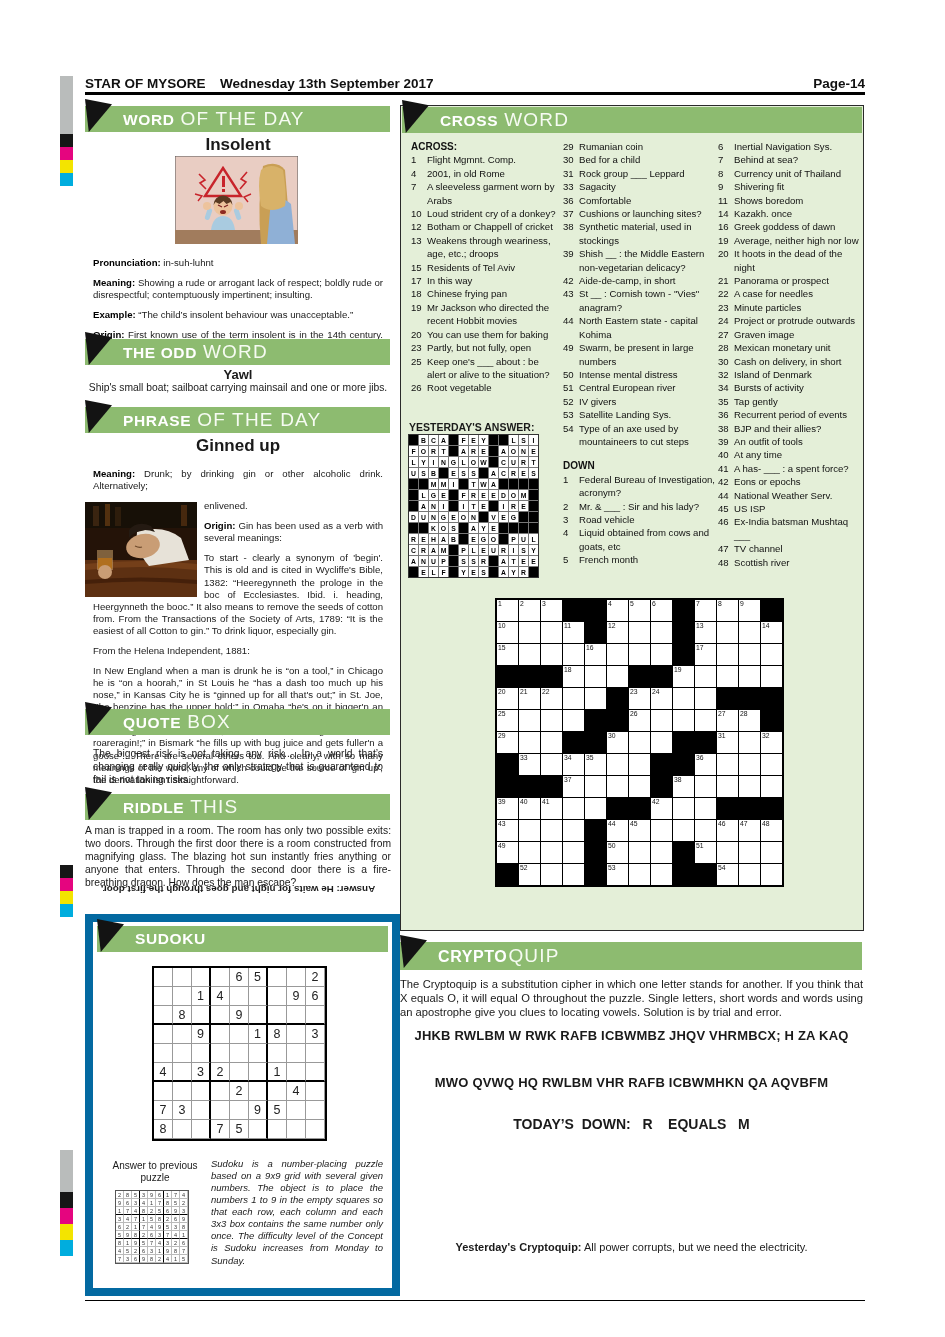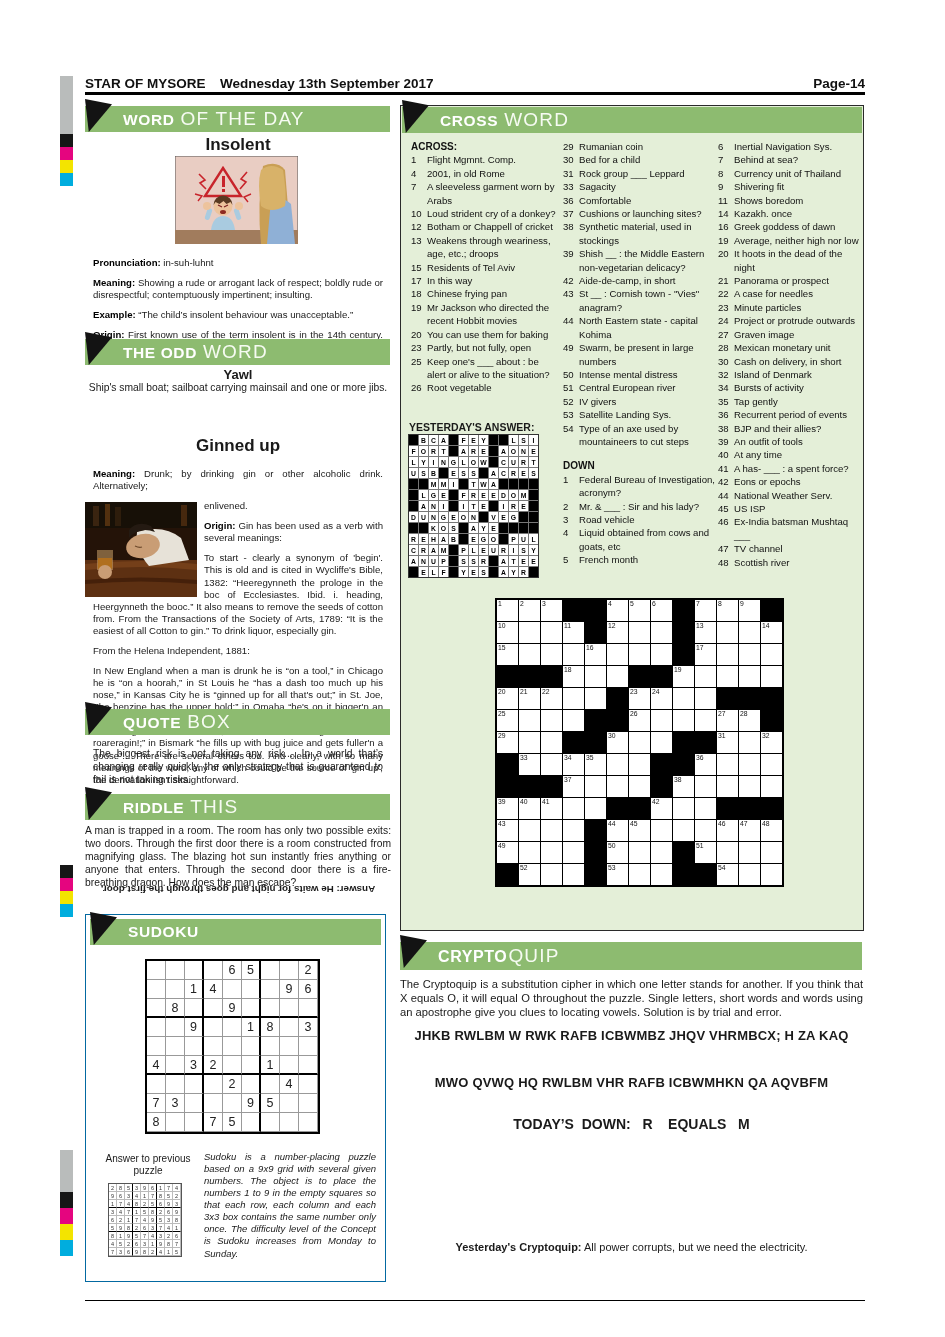--- a/index.html
+++ b/index.html
@@ -27,21 +27,21 @@
   .ltxt b{color:#000;}
   .ctr{text-align:center;}
   .bigword{position:absolute;left:85px;width:306px;text-align:center;font-weight:bold;font-size:17px;}
   .midword{position:absolute;left:85px;width:306px;text-align:center;font-weight:bold;font-size:13px;}
   .cartoon{position:absolute;left:175px;top:156px;width:123px;height:88px;}
   .floatimg{float:left;width:112px;height:95px;margin:2px 7px 2px 0;}
   .attrib{text-align:right;font-weight:bold;font-size:10.5px;margin-top:3px;}
   .riddle-ans{position:absolute;left:85px;top:884px;width:306px;text-align:center;font-weight:bold;
               font-size:9.8px;transform:rotate(180deg);}
   
-  .sudoku-box{position:absolute;left:85px;top:914px;width:299px;height:366px;border:1px solid #0369a1;background:#fff;}
+  .sudoku-box{position:absolute;left:85px;top:914px;width:299px;height:366px;border:8px solid #0369a1;background:#fff;}
   .sudoku-box .bar{left:4px;top:4px;width:291px;}
   #sudoku-grid{position:absolute;left:59px;top:44px;display:grid;
                grid-template-columns:repeat(9,19px);grid-auto-rows:19px;border:2px solid #000;background:#fff;}
   .scell{border-right:1px solid #999;border-bottom:1px solid #999;font-size:12.5px;color:#222;
          display:flex;align-items:center;justify-content:center;}
   .scell.vr{border-right:2px solid #000;}.scell.hr{border-bottom:2px solid #000;}
   .ans-label{position:absolute;left:12px;top:238px;width:100px;text-align:center;font-size:10px;line-height:1.2;}
   #sudoku-answer-grid{position:absolute;left:22px;top:268px;display:grid;
                grid-template-columns:repeat(9,8px);grid-auto-rows:8px;border:1px solid #555;background:#fff;}
   .sacell{border-right:1px solid #bbb;border-bottom:1px solid #bbb;font-size:5.5px;color:#333;
@@ -147,20 +147,24 @@
     <p><b>Origin:</b> <span>First known use of the term insolent is in the 14th century. The WORD is known to have come from the Latin word insolens meaning unaccustomed or overbearing.</span></p>
   </div>
 
   <div class="bar" style="left:85px;top:339px;width:305px;">
     <span class="tri"></span>
     <span class="bt1"><span>THE ODD</span><span class="bt2">WORD</span></span>
   </div>
   <div class="midword" style="top:367px;">Yawl</div>
   <div class="ltxt ctr" style="top:382px;text-align:center;font-size:10.3px;">Ship's small boat; sailboat carrying mainsail and one or more jibs.</div>
 
+  <div class="bar" style="left:85px;top:407px;width:305px;">
+    <span class="tri"></span>
+    <span class="bt1"><span>PHRASE</span><span class="bt2">OF THE DAY</span></span>
+  </div>
   <div class="bigword" style="top:436px;">Ginned up</div>
 
   <div class="ltxt" style="top:460px;">
     <p><b>Meaning:</b> <span>Drunk; by drinking gin or other alcoholic drink. Alternatively;</span></p>
     <div>
       <svg class="floatimg" viewBox="0 0 112 95">
         <rect width="112" height="95" fill="#241308"></rect>
         <rect x="0" y="0" width="112" height="26" fill="#171007"></rect>
         <rect x="8" y="4" width="6" height="20" fill="#3a2410"></rect>
           <rect x="20" y="2" width="5" height="22" fill="#52300f"></rect>

